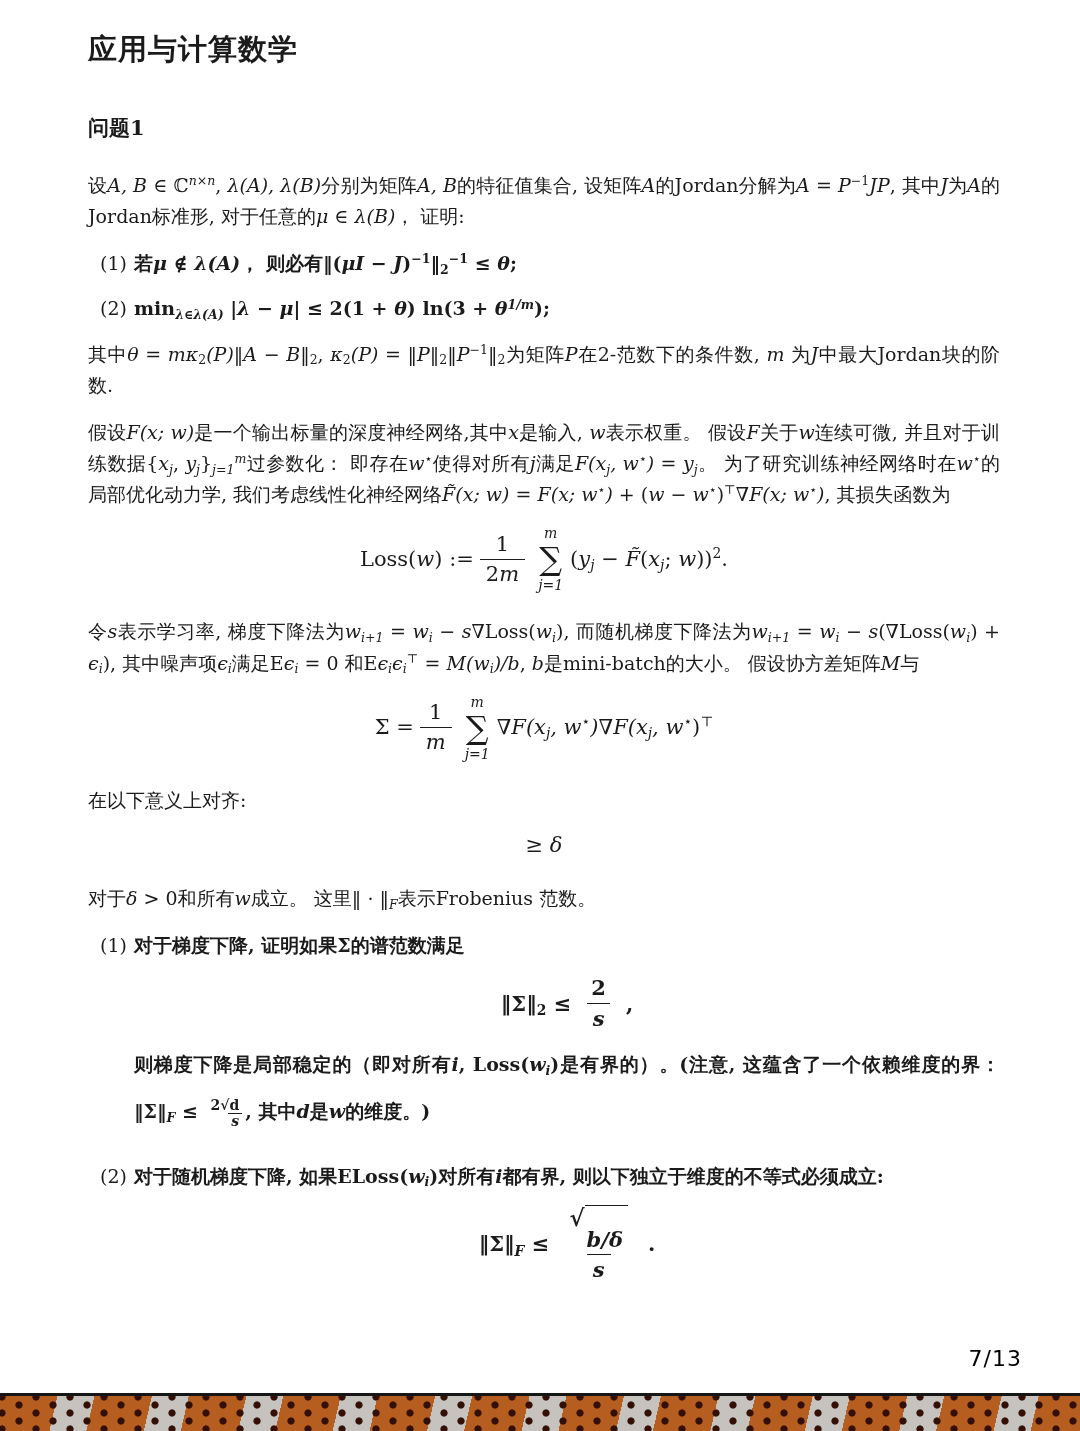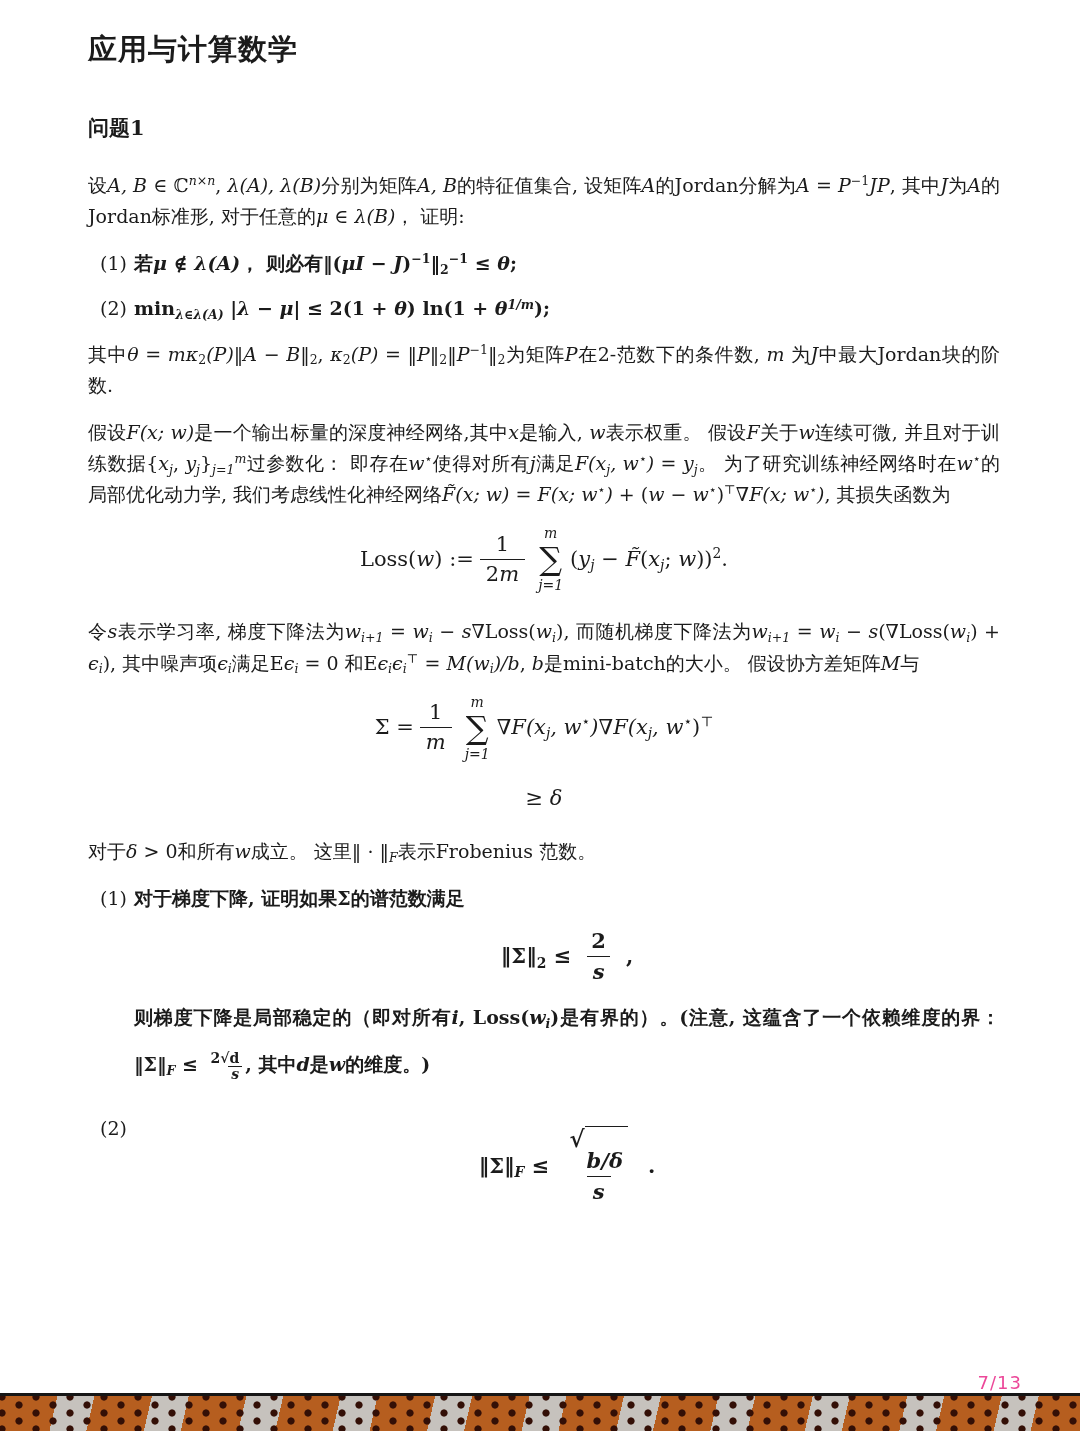--- a/index.html
+++ b/index.html
@@ -33,23 +33,23 @@
   .sum-bot{font-size:14px;font-style:italic;margin-top:3px;}
   .ifrac{display:inline-flex;flex-direction:column;align-items:flex-end;vertical-align:middle;
     line-height:1.05;font-size:14px;margin:18px 3px;}
   .ifrac .fnum{padding:0 3px;}
   .ifrac .fden{border-top:1px solid #1c1c1c;padding:0 3px;font-style:italic;}
   .rad{display:inline-flex;align-items:flex-start;}
   .rad-sign{font-size:1.1em;line-height:1.15;}
   .rad-bar{border-top:1.6px solid #1c1c1c;font-style:italic;padding:20px 5px 0 2px;}
   .item .display-formula{margin:12px 0 16px 0;gap:8px;}
   .note{margin-top:2px;}
-  .footer-page{position:absolute;right:58px;bottom:38px;
+  .footer-page{position:absolute;right:58px;bottom:60px;
     font-family:"DejaVu Sans","Liberation Sans",sans-serif;
-    font-size:18px;color:#ec4899;letter-spacing:1px;}
+    font-size:22px;color:#000000;letter-spacing:1px;}
   .decor-strip{position:absolute;left:0;right:0;bottom:0;height:35px;
     border-top:3px solid #161616;
     background:
       radial-gradient(circle, #330f06 3.2px, rgba(0,0,0,0) 4px) 2px 1px / 34px 16px repeat,
       radial-gradient(circle, #330f06 3.2px, rgba(0,0,0,0) 4px) 19px 9px / 34px 16px repeat,
       repeating-linear-gradient(103deg, #b65e1f 0 56px, #c6c2bd 56px 92px);}
 </style>
 </head>
 <body>
 
@@ -62,21 +62,21 @@
 
     <p class="para"><span>设</span><span class="m">A, B</span><span> ∈ ℂ</span><span class="m sup">n×n</span><span>, </span><span class="m">λ(A), λ(B)</span><span>分别为矩阵</span><span class="m">A, B</span><span>的特征值集合, 设矩阵</span><span class="m">A</span><span>的Jordan分解为</span><span class="m">A</span><span> = </span><span class="m">P</span><span class="sup">−1</span><span class="m">JP</span><span>, 其中</span><span class="m">J</span><span>为</span><span class="m">A</span><span>的Jordan标准形, 对于任意的</span><span class="m">μ</span><span> ∈ </span><span class="m">λ(B)</span><span>， 证明:</span></p>
 
     <div class="olist">
       <div class="item">
         <span class="item-label">(1)</span>
         <span class="item-body"><span>若</span><span class="m">μ</span><span> ∉ </span><span class="m">λ(A)</span><span>， 则必有</span><span>‖(</span><span class="m">μI</span><span> − </span><span class="m">J</span><span>)</span><span class="sup">−1</span><span>‖</span><span class="sub">2</span><span class="sup">−1</span><span> ≤ </span><span class="m">θ</span><span>;</span></span>
       </div>
       <div class="item">
         <span class="item-label">(2)</span>
-        <span class="item-body"><span>min</span><span class="m sub">λ∈λ(A)</span><span> |</span><span class="m">λ − μ</span><span>| ≤ 2(1 + </span><span class="m">θ</span><span>) ln(1 + </span><span class="m">θ</span><span class="m sup">1/m</span><span>);</span></span>
+        <span class="item-body"><span>min</span><span class="m sub">λ∈λ(A)</span><span> |</span><span class="m">λ − μ</span><span>| ≤ 2(1 + </span><span class="m">θ</span><span>) ln(3 + </span><span class="m">θ</span><span class="m sup">1/m</span><span>);</span></span>
       </div>
     </div>
 
     <p class="para"><span>其中</span><span class="m">θ</span><span> = </span><span class="m">mκ</span><span class="sub">2</span><span class="m">(P)</span><span>‖</span><span class="m">A − B</span><span>‖</span><span class="sub">2</span><span>, </span><span class="m">κ</span><span class="sub">2</span><span class="m">(P)</span><span> = ‖</span><span class="m">P</span><span>‖</span><span class="sub">2</span><span>‖</span><span class="m">P</span><span class="sup">−1</span><span>‖</span><span class="sub">2</span><span>为矩阵</span><span class="m">P</span><span>在2-范数下的条件数, </span><span class="m">m</span><span> 为</span><span class="m">J</span><span>中最大Jordan块的阶数.</span></p>
 
 
     <p class="para"><span>假设</span><span class="m">F(x; w)</span><span>是一个输出标量的深度神经网络,其中</span><span class="m">x</span><span>是输入, </span><span class="m">w</span><span>表示权重。 假设</span><span class="m">F</span><span>关于</span><span class="m">w</span><span>连续可微, 并且对于训练数据</span><span>{</span><span class="m">x</span><span class="m sub">j</span><span>, </span><span class="m">y</span><span class="m sub">j</span><span>}</span><span class="m sub">j=1</span><span class="m sup">m</span><span>过参数化： 即存在</span><span class="m">w</span><span class="sup">⋆</span><span>使得对所有</span><span class="m">j</span><span>满足</span><span class="m">F(x</span><span class="m sub">j</span><span class="m">, w</span><span class="sup">⋆</span><span class="m">)</span><span> = </span><span class="m">y</span><span class="m sub">j</span><span>。 为了研究训练神经网络时在</span><span class="m">w</span><span class="sup">⋆</span><span>的局部优化动力学, 我们考虑线性化神经网络</span><span class="m">F̃</span><span class="m">(x; w)</span><span> = </span><span class="m">F(x; w</span><span class="sup">⋆</span><span class="m">)</span><span> + (</span><span class="m">w − w</span><span class="sup">⋆</span><span>)</span><span class="sup">⊤</span><span>∇</span><span class="m">F(x; w</span><span class="sup">⋆</span><span class="m">)</span><span>, 其损失函数为</span></p>
 
     <div class="display-formula">
       <span class="fpart"><span>Loss(</span><span class="m">w</span><span>) := </span></span>
@@ -101,20 +101,21 @@
         <span class="den"><span class="m">m</span></span>
       </span>
       <span class="sum">
         <span class="sum-top">m</span>
         <span class="sum-sym">∑</span>
         <span class="sum-bot">j=1</span>
       </span>
       <span class="fpart"><span>∇</span><span class="m">F(x</span><span class="m sub">j</span><span class="m">, w</span><span class="sup">⋆</span><span class="m">)</span><span>∇</span><span class="m">F(x</span><span class="m sub">j</span><span class="m">, w</span><span class="sup">⋆</span><span>)</span><span class="sup">⊤</span></span>
     </div>
 
+    <p class="para"><span>在以下意义上对齐:</span></p>
 
     <div class="display-formula">
       <span class="fpart"><span> ≥ </span><span class="m">δ</span></span>
     </div>
 
     <p class="para"><span>对于</span><span class="m">δ</span><span> &gt; 0</span><span>和所有</span><span class="m">w</span><span>成立。 这里</span><span>‖ · ‖</span><span class="m sub">F</span><span>表示Frobenius 范数。</span></p>
 
     <div class="olist">
 
       <div class="item">
@@ -132,20 +133,21 @@
           <div class="note"><span>则梯度下降是局部稳定的（即对所有</span><span class="m">i</span><span>, </span><span>Loss(</span><span class="m">w</span><span class="m sub">i</span><span>)</span><span>是有界的）。(注意, 这蕴含了一个依赖维度的界：</span><span>‖Σ‖</span><span class="m sub">F</span><span> ≤ </span><span class="ifrac">
                 <span class="fnum">2√d</span>
                 <span class="fden">s</span>
               </span><span>, 其中</span><span class="m">d</span><span>是</span><span class="m">w</span><span>的维度。)</span></div>
         </div>
       </div>
 
       <div class="item">
         <span class="item-label">(2)</span>
         <div class="item-body">
+          <div><span>对于随机梯度下降, 如果</span><span>E</span><span>Loss(</span><span class="m">w</span><span class="m sub">i</span><span>)</span><span>对所有</span><span class="m">i</span><span>都有界, 则以下独立于维度的不等式必须成立:</span></div>
           <div class="display-formula">
             <span class="fpart"><span>‖Σ‖</span><span class="m sub">F</span><span> ≤ </span></span>
             <span class="frac">
               <span class="num rad">
                 <span class="rad-sign">√</span>
                 <span class="rad-bar">b/δ</span>
               </span>
               <span class="den"><span class="m">s</span></span>
             </span>
             <span class="fpart">.</span>

